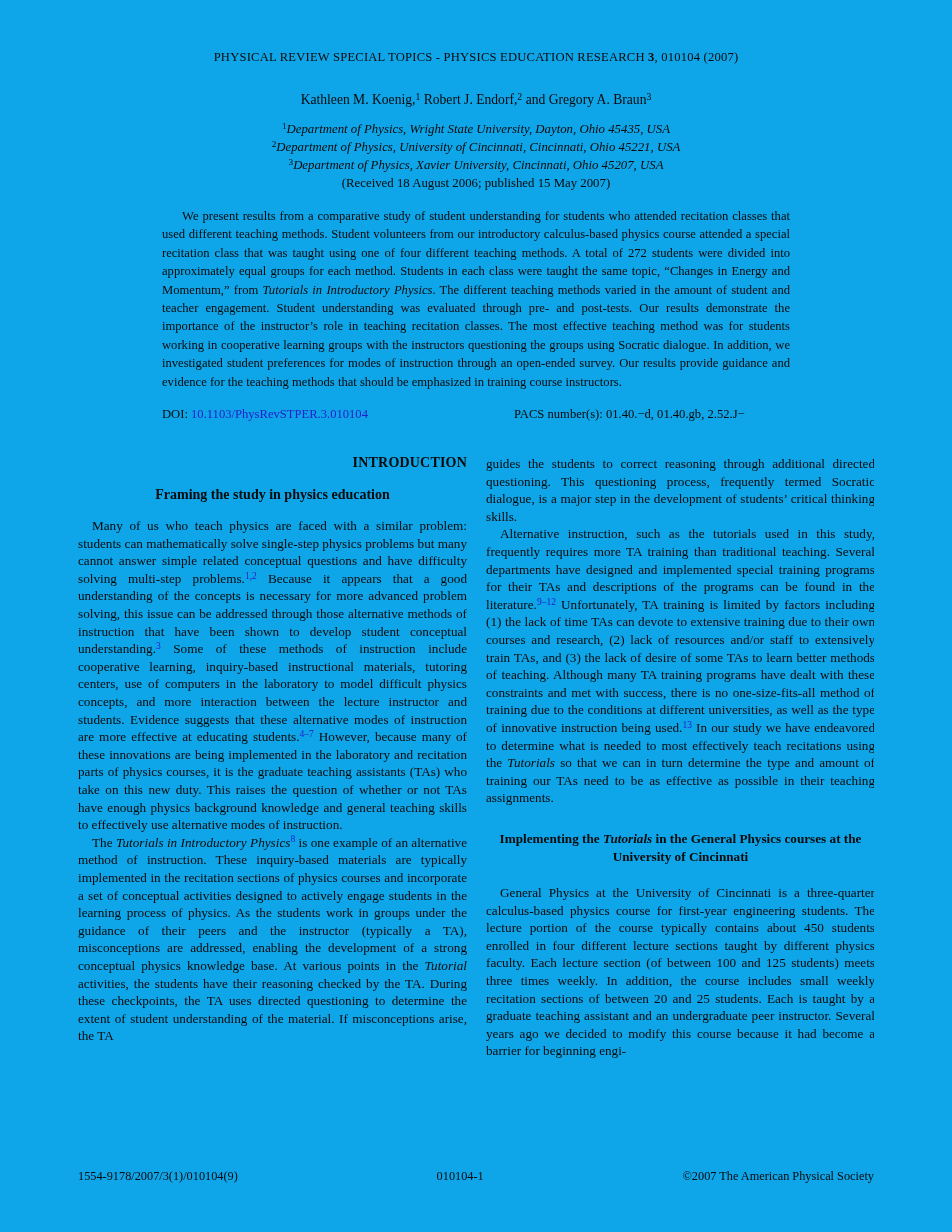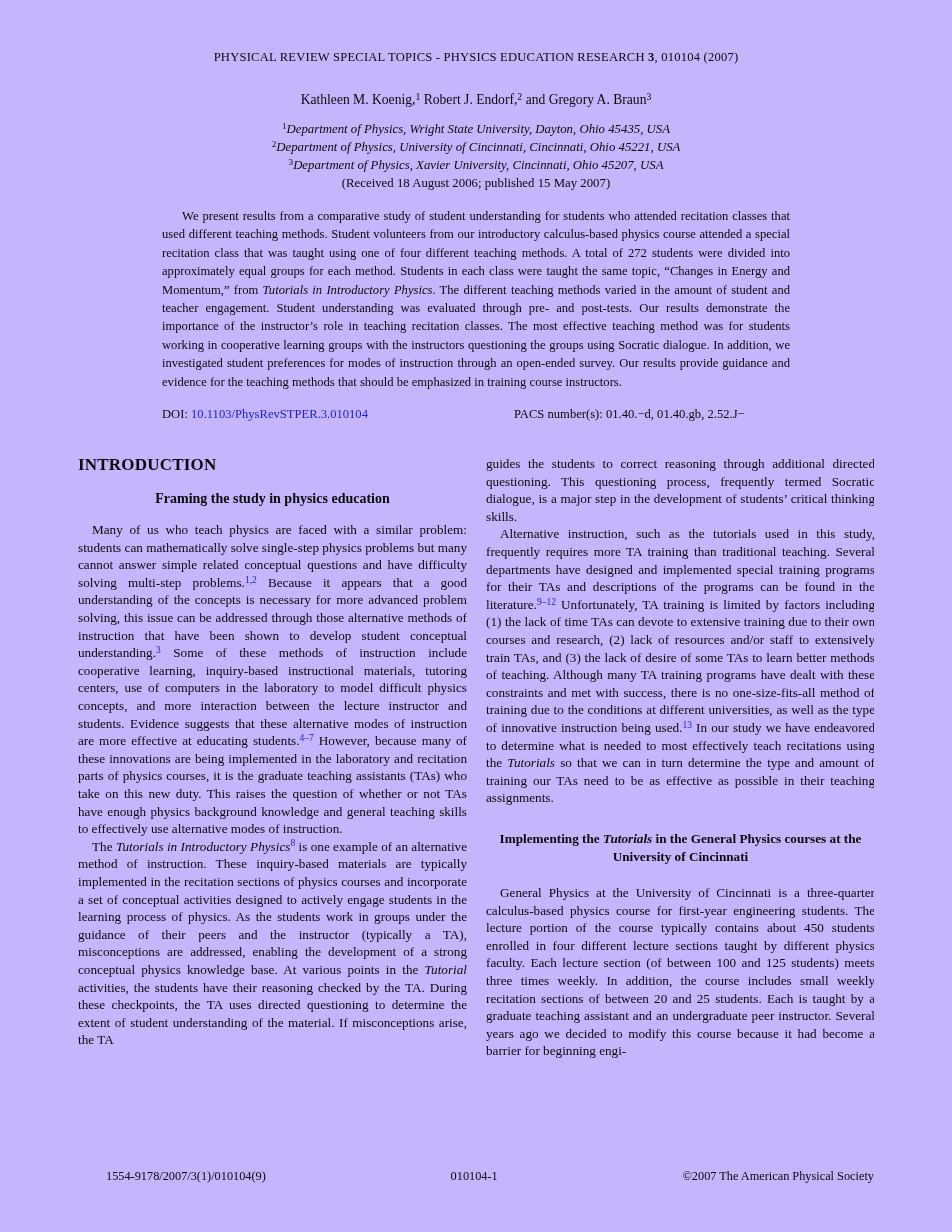--- a/index.html
+++ b/index.html
@@ -2,21 +2,21 @@
 <html><head>
 <meta charset="utf-8">
 <style>
   * { box-sizing: border-box; }
   html, body { margin: 0; padding: 0; background: #e8e8e8; }
   .page {
     position: relative;
     width: 952px;
     height: 1232px;
     margin: 0 auto;
-    background: #c4b5fd;
+    background: #0ea5e9;
     color: #0a0a0a;
     font-family: "Liberation Serif", "DejaVu Serif", serif;
     padding: 50px 78px 0 78px;
     overflow: hidden;
   }
   .journal-header {
     text-align: center;
     font-size: 12.6px;
     letter-spacing: 0.2px;
     white-space: nowrap;
@@ -62,22 +62,22 @@
   .columns {
     margin-top: 33px;
     display: flex;
     gap: 19px;
     height: 685px;
     overflow: hidden;
   }
   .col { width: 389px; flex: none; }
   .section-heading {
     margin: 0 0 10px 0;
-    text-align: left;
-    font-size: 17px;
+    text-align: right;
+    font-size: 14px;
     font-weight: 700;
     letter-spacing: 0.2px;
   }
   .subsection-heading {
     margin: 15px 0 14px 0;
     text-align: center;
     font-size: 14px;
     font-weight: 700;
     line-height: 17px;
   }
@@ -97,21 +97,20 @@
   .para.indent { text-indent: 14px; }
   .footer {
     position: absolute;
     top: 1169px;
     left: 78px;
     right: 78px;
     display: flex;
     justify-content: space-between;
     align-items: baseline;
     font-size: 12.3px;
-    margin-left: 28px;
   }
   
   .i { font-style: italic; }
   .b { font-weight: 700; }
   sup {
     font-size: 0.72em;
     line-height: 0;
     vertical-align: baseline;
     position: relative;
     top: -0.45em;

